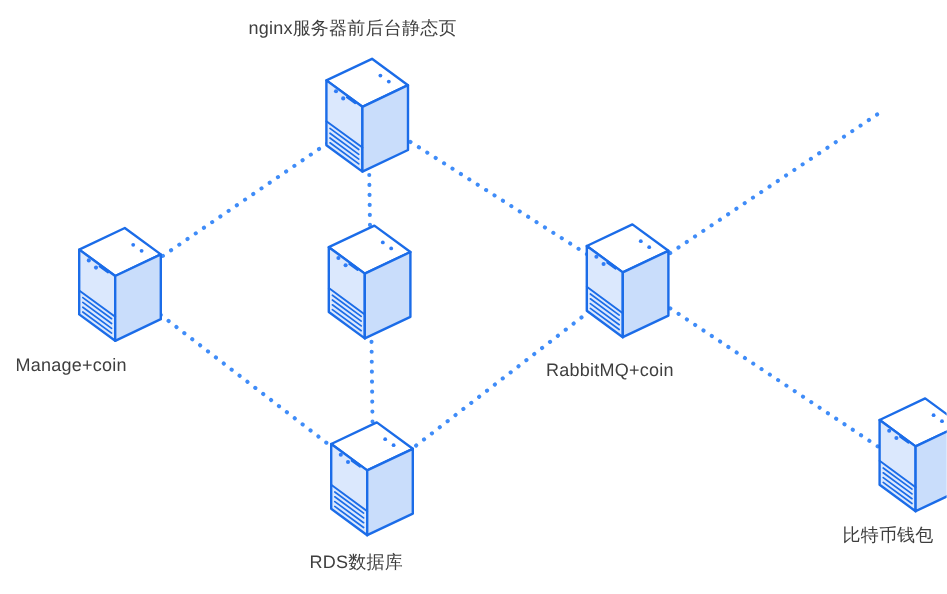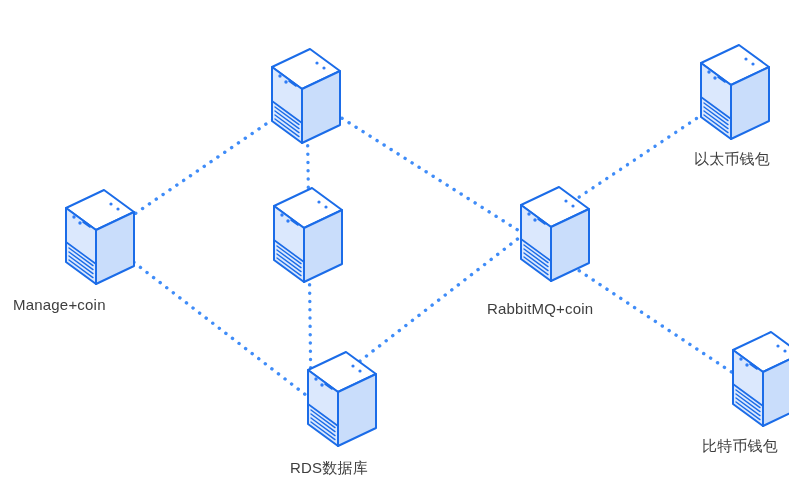--- a/index.html
+++ b/index.html
@@ -53,20 +53,21 @@
       <line class="det" x1="0" y1="53" x2="30" y2="75"></line>
       <line class="det thin" x1="3" y1="59" x2="27" y2="76.6"></line>
       <line class="det thin" x1="3" y1="63" x2="27" y2="80.6"></line>
       <line class="det thin" x1="3" y1="67" x2="27" y2="84.6"></line>
       <line class="det thin" x1="3" y1="71" x2="27" y2="88.6"></line>
       <circle class="dot" cx="8" cy="28" r="1.7"></circle>
       <circle class="dot" cx="14" cy="34" r="1.7"></circle>
       <circle class="dot" cx="45" cy="15" r="1.6"></circle>
       <circle class="dot" cx="52" cy="20" r="1.6"></circle>
     </svg>
+    <span class="node-label" style="left: -65px; top: -34px;">nginx服务器前后台静态页</span>
   </div>
     <div class="node" style="left: 66px; top: 189px;">
     <svg width="70" height="97" viewBox="0 0 70 97">
       <polygon class="face top" points="38,1 68,23 30,41 0,19"></polygon>
       <polygon class="face left" points="0,19 30,41 30,95 0,73"></polygon>
       <polygon class="face right" points="30,41 68,23 68,77 30,95"></polygon>
       <line class="det" x1="17" y1="33" x2="24" y2="38"></line>
       <line class="det" x1="0" y1="53" x2="30" y2="75"></line>
       <line class="det thin" x1="3" y1="59" x2="27" y2="76.6"></line>
       <line class="det thin" x1="3" y1="63" x2="27" y2="80.6"></line>
@@ -89,75 +90,57 @@
       <line class="det thin" x1="3" y1="59" x2="27" y2="76.6"></line>
       <line class="det thin" x1="3" y1="63" x2="27" y2="80.6"></line>
       <line class="det thin" x1="3" y1="67" x2="27" y2="84.6"></line>
       <line class="det thin" x1="3" y1="71" x2="27" y2="88.6"></line>
       <circle class="dot" cx="8" cy="28" r="1.7"></circle>
       <circle class="dot" cx="14" cy="34" r="1.7"></circle>
       <circle class="dot" cx="45" cy="15" r="1.6"></circle>
       <circle class="dot" cx="52" cy="20" r="1.6"></circle>
     </svg>
   </div>
-    <div class="node" style="left: 489px; top: 186px; margin-left: 32px;">
+    <div class="node" style="left: 489px; top: 186px;">
     <svg width="70" height="97" viewBox="0 0 70 97">
       <polygon class="face top" points="38,1 68,23 30,41 0,19"></polygon>
       <polygon class="face left" points="0,19 30,41 30,95 0,73"></polygon>
       <polygon class="face right" points="30,41 68,23 68,77 30,95"></polygon>
       <line class="det" x1="17" y1="33" x2="24" y2="38"></line>
       <line class="det" x1="0" y1="53" x2="30" y2="75"></line>
       <line class="det thin" x1="3" y1="59" x2="27" y2="76.6"></line>
       <line class="det thin" x1="3" y1="63" x2="27" y2="80.6"></line>
       <line class="det thin" x1="3" y1="67" x2="27" y2="84.6"></line>
       <line class="det thin" x1="3" y1="71" x2="27" y2="88.6"></line>
       <circle class="dot" cx="8" cy="28" r="1.7"></circle>
       <circle class="dot" cx="14" cy="34" r="1.7"></circle>
       <circle class="dot" cx="45" cy="15" r="1.6"></circle>
       <circle class="dot" cx="52" cy="20" r="1.6"></circle>
     </svg>
     <span class="node-label" style="left: -34px; top: 114px;">RabbitMQ+coin</span>
-  </div>
-    <div class="node" style="left: 701px; top: 44px;">
-    <svg width="70" height="97" viewBox="0 0 70 97">
-      <polygon class="face top" points="38,1 68,23 30,41 0,19"></polygon>
-      <polygon class="face left" points="0,19 30,41 30,95 0,73"></polygon>
-      <polygon class="face right" points="30,41 68,23 68,77 30,95"></polygon>
-      <line class="det" x1="17" y1="33" x2="24" y2="38"></line>
-      <line class="det" x1="0" y1="53" x2="30" y2="75"></line>
-      <line class="det thin" x1="3" y1="59" x2="27" y2="76.6"></line>
-      <line class="det thin" x1="3" y1="63" x2="27" y2="80.6"></line>
-      <line class="det thin" x1="3" y1="67" x2="27" y2="84.6"></line>
-      <line class="det thin" x1="3" y1="71" x2="27" y2="88.6"></line>
-      <circle class="dot" cx="8" cy="28" r="1.7"></circle>
-      <circle class="dot" cx="14" cy="34" r="1.7"></circle>
-      <circle class="dot" cx="45" cy="15" r="1.6"></circle>
-      <circle class="dot" cx="52" cy="20" r="1.6"></circle>
-    </svg>
-    <span class="node-label" style="left: -7px; top: 106px;">以太币钱包</span>
   </div>
     <div class="node" style="left: 707px; top: 331px; padding-left: 26px;">
     <svg width="70" height="97" viewBox="0 0 70 97">
       <polygon class="face top" points="38,1 68,23 30,41 0,19"></polygon>
       <polygon class="face left" points="0,19 30,41 30,95 0,73"></polygon>
       <polygon class="face right" points="30,41 68,23 68,77 30,95"></polygon>
       <line class="det" x1="17" y1="33" x2="24" y2="38"></line>
       <line class="det" x1="0" y1="53" x2="30" y2="75"></line>
       <line class="det thin" x1="3" y1="59" x2="27" y2="76.6"></line>
       <line class="det thin" x1="3" y1="63" x2="27" y2="80.6"></line>
       <line class="det thin" x1="3" y1="67" x2="27" y2="84.6"></line>
       <line class="det thin" x1="3" y1="71" x2="27" y2="88.6"></line>
       <circle class="dot" cx="8" cy="28" r="1.7"></circle>
       <circle class="dot" cx="14" cy="34" r="1.7"></circle>
       <circle class="dot" cx="45" cy="15" r="1.6"></circle>
       <circle class="dot" cx="52" cy="20" r="1.6"></circle>
     </svg>
     <span class="node-label" style="left: -5px; top: 106px;">比特币钱包</span>
   </div>
-    <div class="node" style="left: 276px; top: 351px; margin-left: 32px;">
+    <div class="node" style="left: 276px; top: 351px;">
     <svg width="70" height="97" viewBox="0 0 70 97">
       <polygon class="face top" points="38,1 68,23 30,41 0,19"></polygon>
       <polygon class="face left" points="0,19 30,41 30,95 0,73"></polygon>
       <polygon class="face right" points="30,41 68,23 68,77 30,95"></polygon>
       <line class="det" x1="17" y1="33" x2="24" y2="38"></line>
       <line class="det" x1="0" y1="53" x2="30" y2="75"></line>
       <line class="det thin" x1="3" y1="59" x2="27" y2="76.6"></line>
       <line class="det thin" x1="3" y1="63" x2="27" y2="80.6"></line>
       <line class="det thin" x1="3" y1="67" x2="27" y2="84.6"></line>
       <line class="det thin" x1="3" y1="71" x2="27" y2="88.6"></line>

